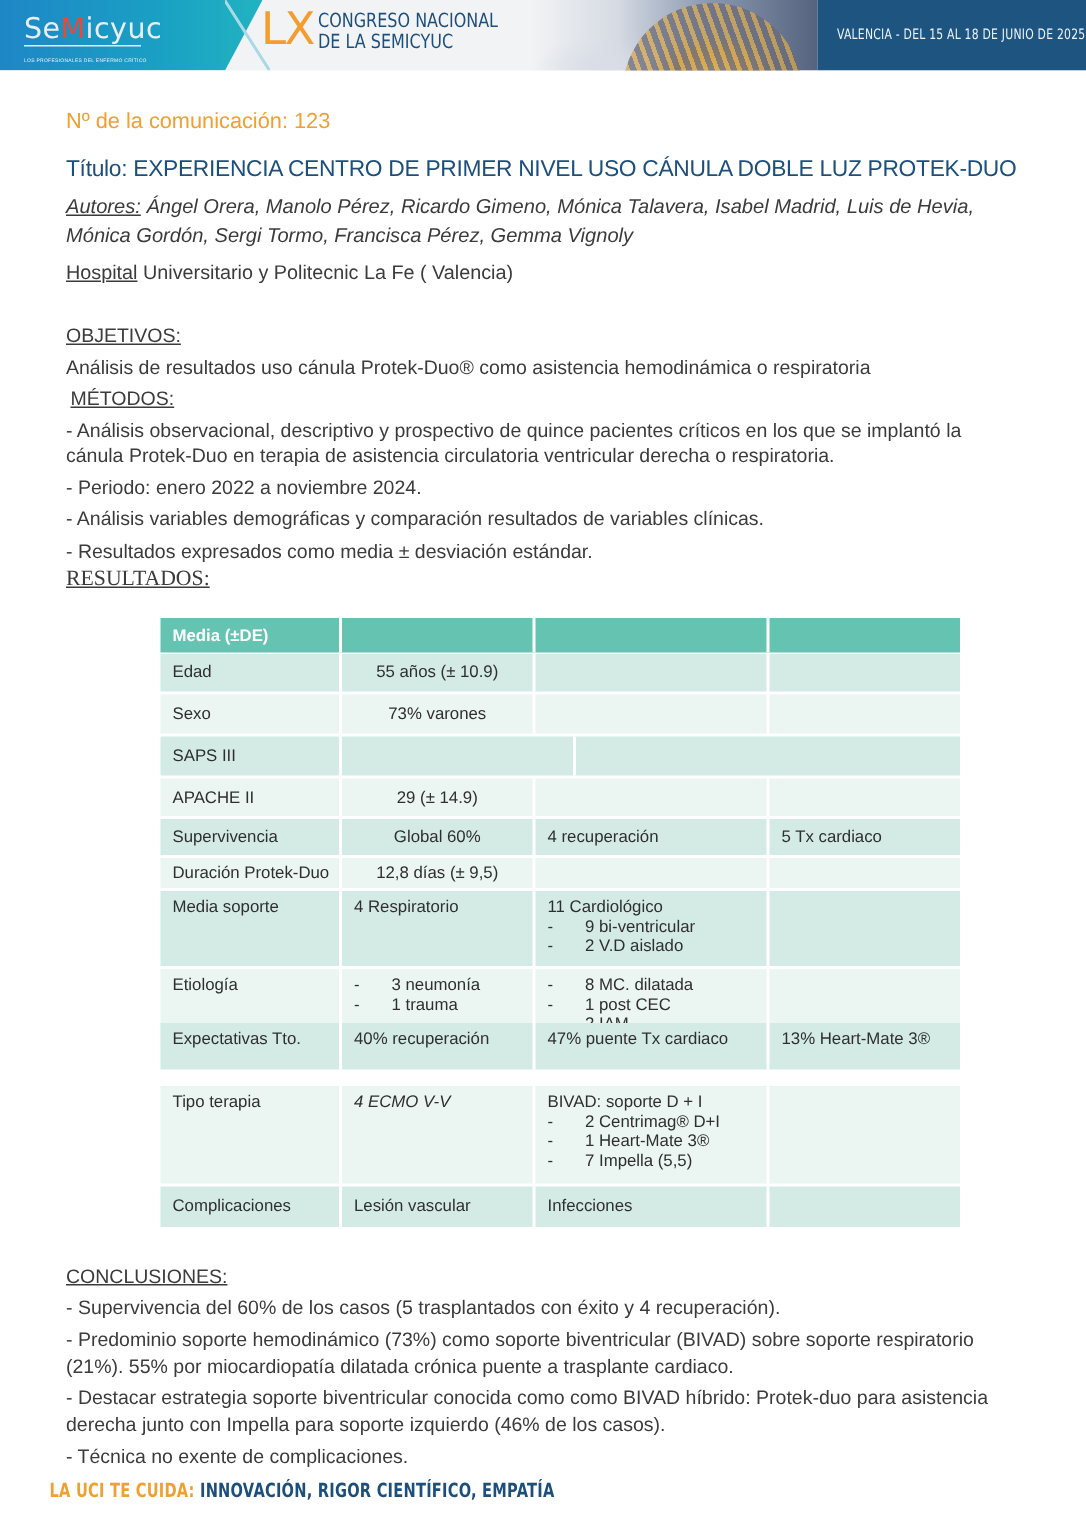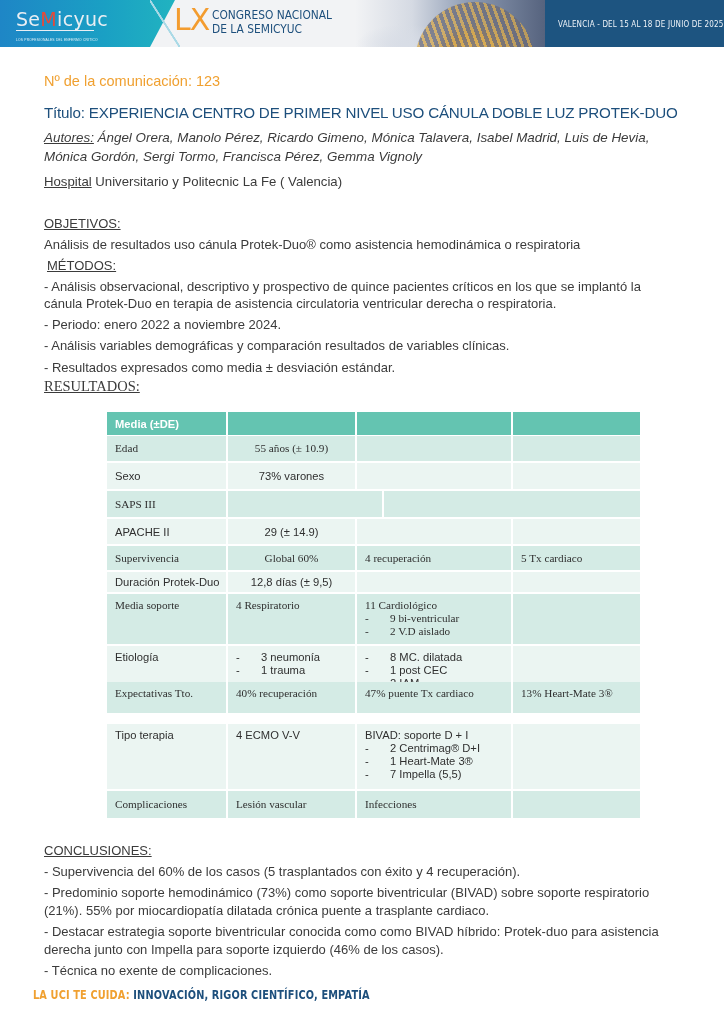--- a/index.html
+++ b/index.html
@@ -44,21 +44,21 @@
   .row { position:absolute; left:0; width:533px; display:flex; }
   .cell { box-sizing:border-box; padding:4px 0 0 8px; font-size:11.2px; color:#2f2f2f; line-height:13px; border-right:2px solid #ffffff; white-space:nowrap; }
   .cell:last-child { border-right:none; }
   .c0 { width:121px; }
   .c1 { width:129px; }
   .c2 { width:156px; }
   .c3 { width:127px; }
   .center { text-align:center; padding-left:0; }
   .hdr { background:#64c4b1; }
   .hdr .cell { color:#ffffff; font-weight:bold; }
-  .dark { background:#d4ebe5;font-family:Liberation Serif, serif; }
+  .dark { background:#d4ebe5; }
   .light { background:#ebf5f2; }
   .bul { display:block; }
   .bul .d { display:inline-block; width:25px; }
 
   .conc-h { top:843px; }
   .foot { position:absolute; left:33px; top:987px; font-family:"DejaVu Sans", sans-serif; font-size:13px; white-space:nowrap; transform:scaleX(0.75); transform-origin:left top; font-weight:bold; letter-spacing:0.2px; }
   .foot .o { color:#f0a030; }
   .foot .b { color:#1d4f7c; }
 </style>
 </head>
@@ -177,21 +177,21 @@
 
   <div class="row dark" style="top:274px; height:31px;">
     <div class="cell c0" style="padding-top:5px;">Expectativas Tto.</div>
     <div class="cell c1" style="padding-top:5px;">40% recuperación</div>
     <div class="cell c2" style="padding-top:5px;">47% puente Tx cardiaco</div>
     <div class="cell c3" style="padding-top:5px;">13% Heart-Mate 3®</div>
   </div>
 
   <div class="row light" style="top:316px; height:65px;">
     <div class="cell c0" style="padding-top:5px;">Tipo terapia</div>
-    <div class="cell c1" style="padding-top:5px;">4 ECMO V-V</div>
+    <div class="cell c1" style="padding-top:5px;font-style:italic;">4 ECMO V-V</div>
     <div class="cell c2" style="padding-top:5px;">
       <span class="bul">BIVAD: soporte D + I</span>
       <span class="bul"><span class="d">-</span><span>2 Centrimag® D+I</span></span>
       <span class="bul"><span class="d">-</span><span>1 Heart-Mate 3®</span></span>
       <span class="bul"><span class="d">-</span><span>7 Impella (5,5)</span></span>
     </div>
     <div class="cell c3"></div>
   </div>
 
   <div class="row dark" style="top:383px; height:27px;">

